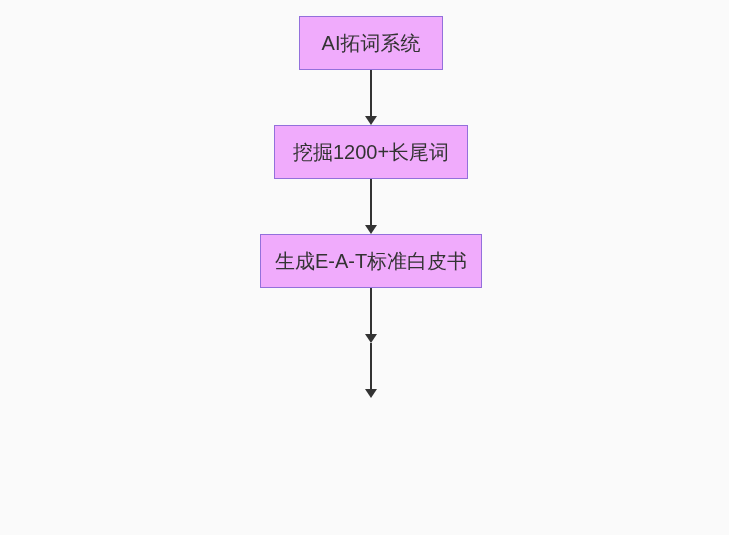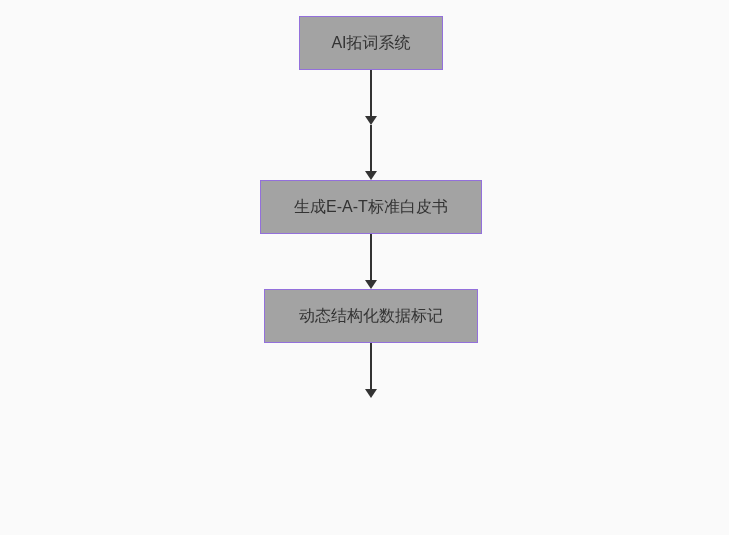--- a/index.html
+++ b/index.html
@@ -19,24 +19,24 @@
     display: flex;
     flex-direction: column;
     align-items: center;
   }
   .node {
     box-sizing: border-box;
     height: 54px;
     display: flex;
     align-items: center;
     justify-content: center;
-    background: #a3a3a3;
+    background: #f0abfc;
     border: 1px solid #9370DB;
     color: #333333;
-    font-size: 16px;
+    font-size: 20px;
     white-space: nowrap;
     padding: 0 10px;
   }
   .node.n1 { min-width: 144px; }
   .node.n2 { min-width: 194px; }
   .node.n3 { min-width: 222px; }
   .node.n4 { min-width: 214px; }
   .node.n5 { min-width: 234px; }
   .arrow {
     height: 55px;
@@ -64,38 +64,38 @@
 
   <div class="node n1">
     <span>AI拓词系统</span>
   </div>
 
   <div class="arrow">
     <div class="line"></div>
     <div class="head"></div>
   </div>
 
+  <div class="node n2">
+    <span>挖掘1200+长尾词</span>
+  </div>
 
   <div class="arrow">
     <div class="line"></div>
     <div class="head"></div>
   </div>
 
   <div class="node n3">
     <span>生成E-A-T标准白皮书</span>
   </div>
 
   <div class="arrow">
     <div class="line"></div>
     <div class="head"></div>
   </div>
 
-  <div class="node n4">
-    <span>动态结构化数据标记</span>
-  </div>
 
   <div class="arrow">
     <div class="line"></div>
     <div class="head"></div>
   </div>
 
 
 </div>
 
 </body></html>

